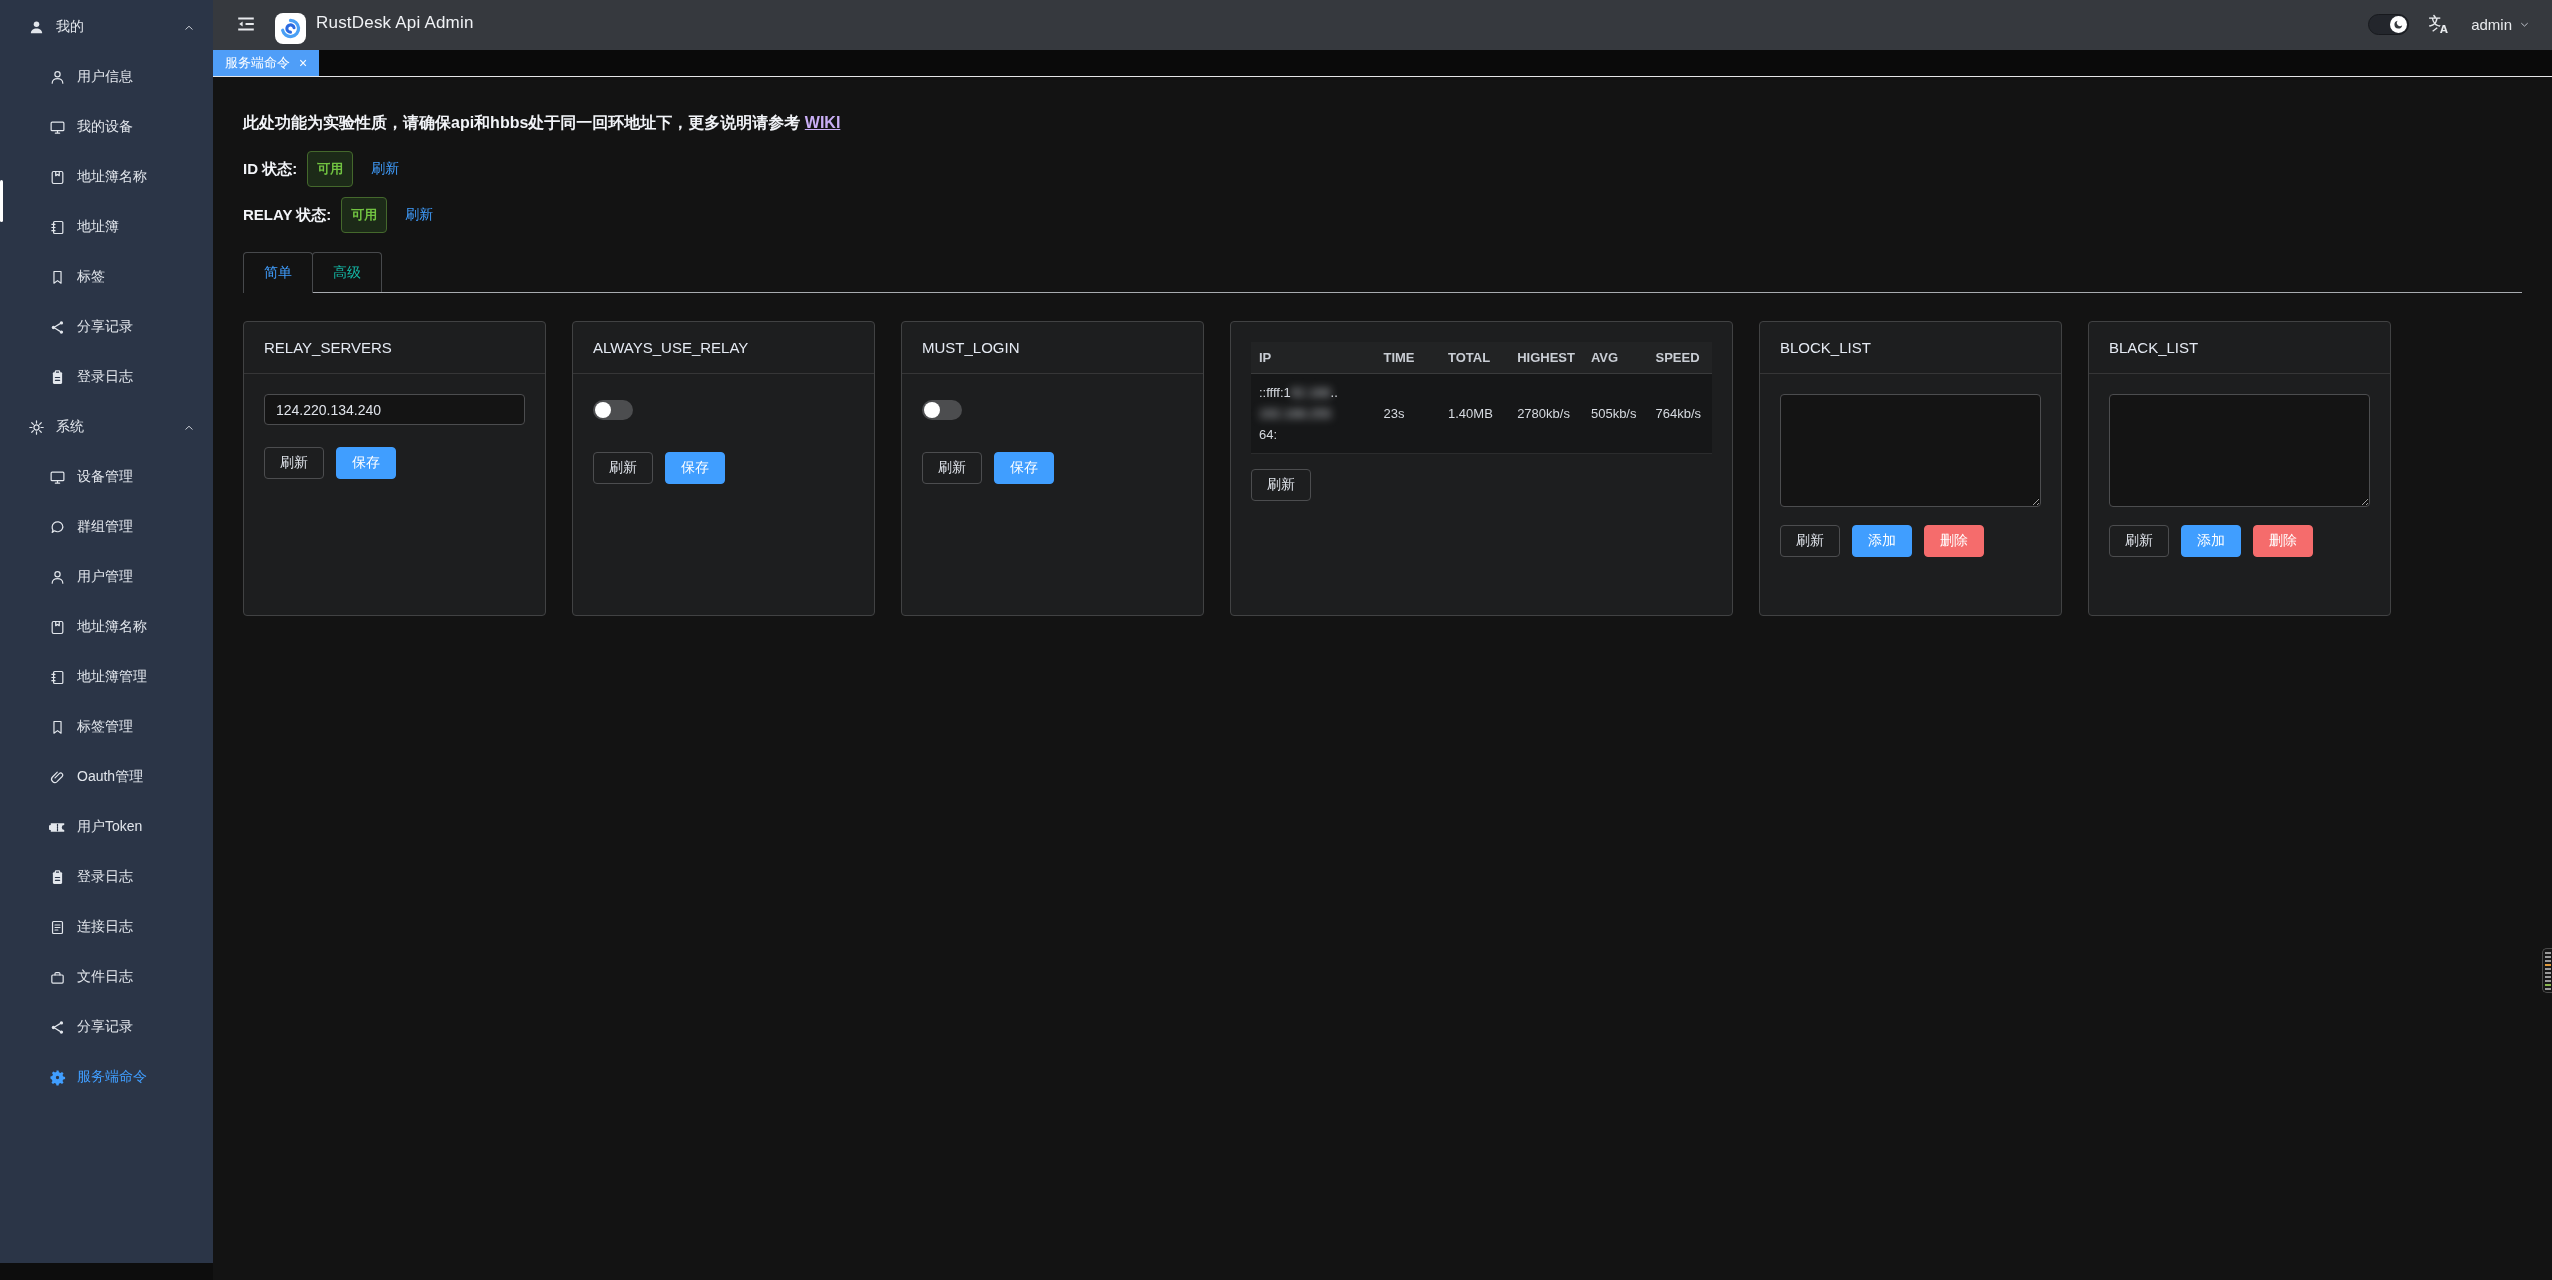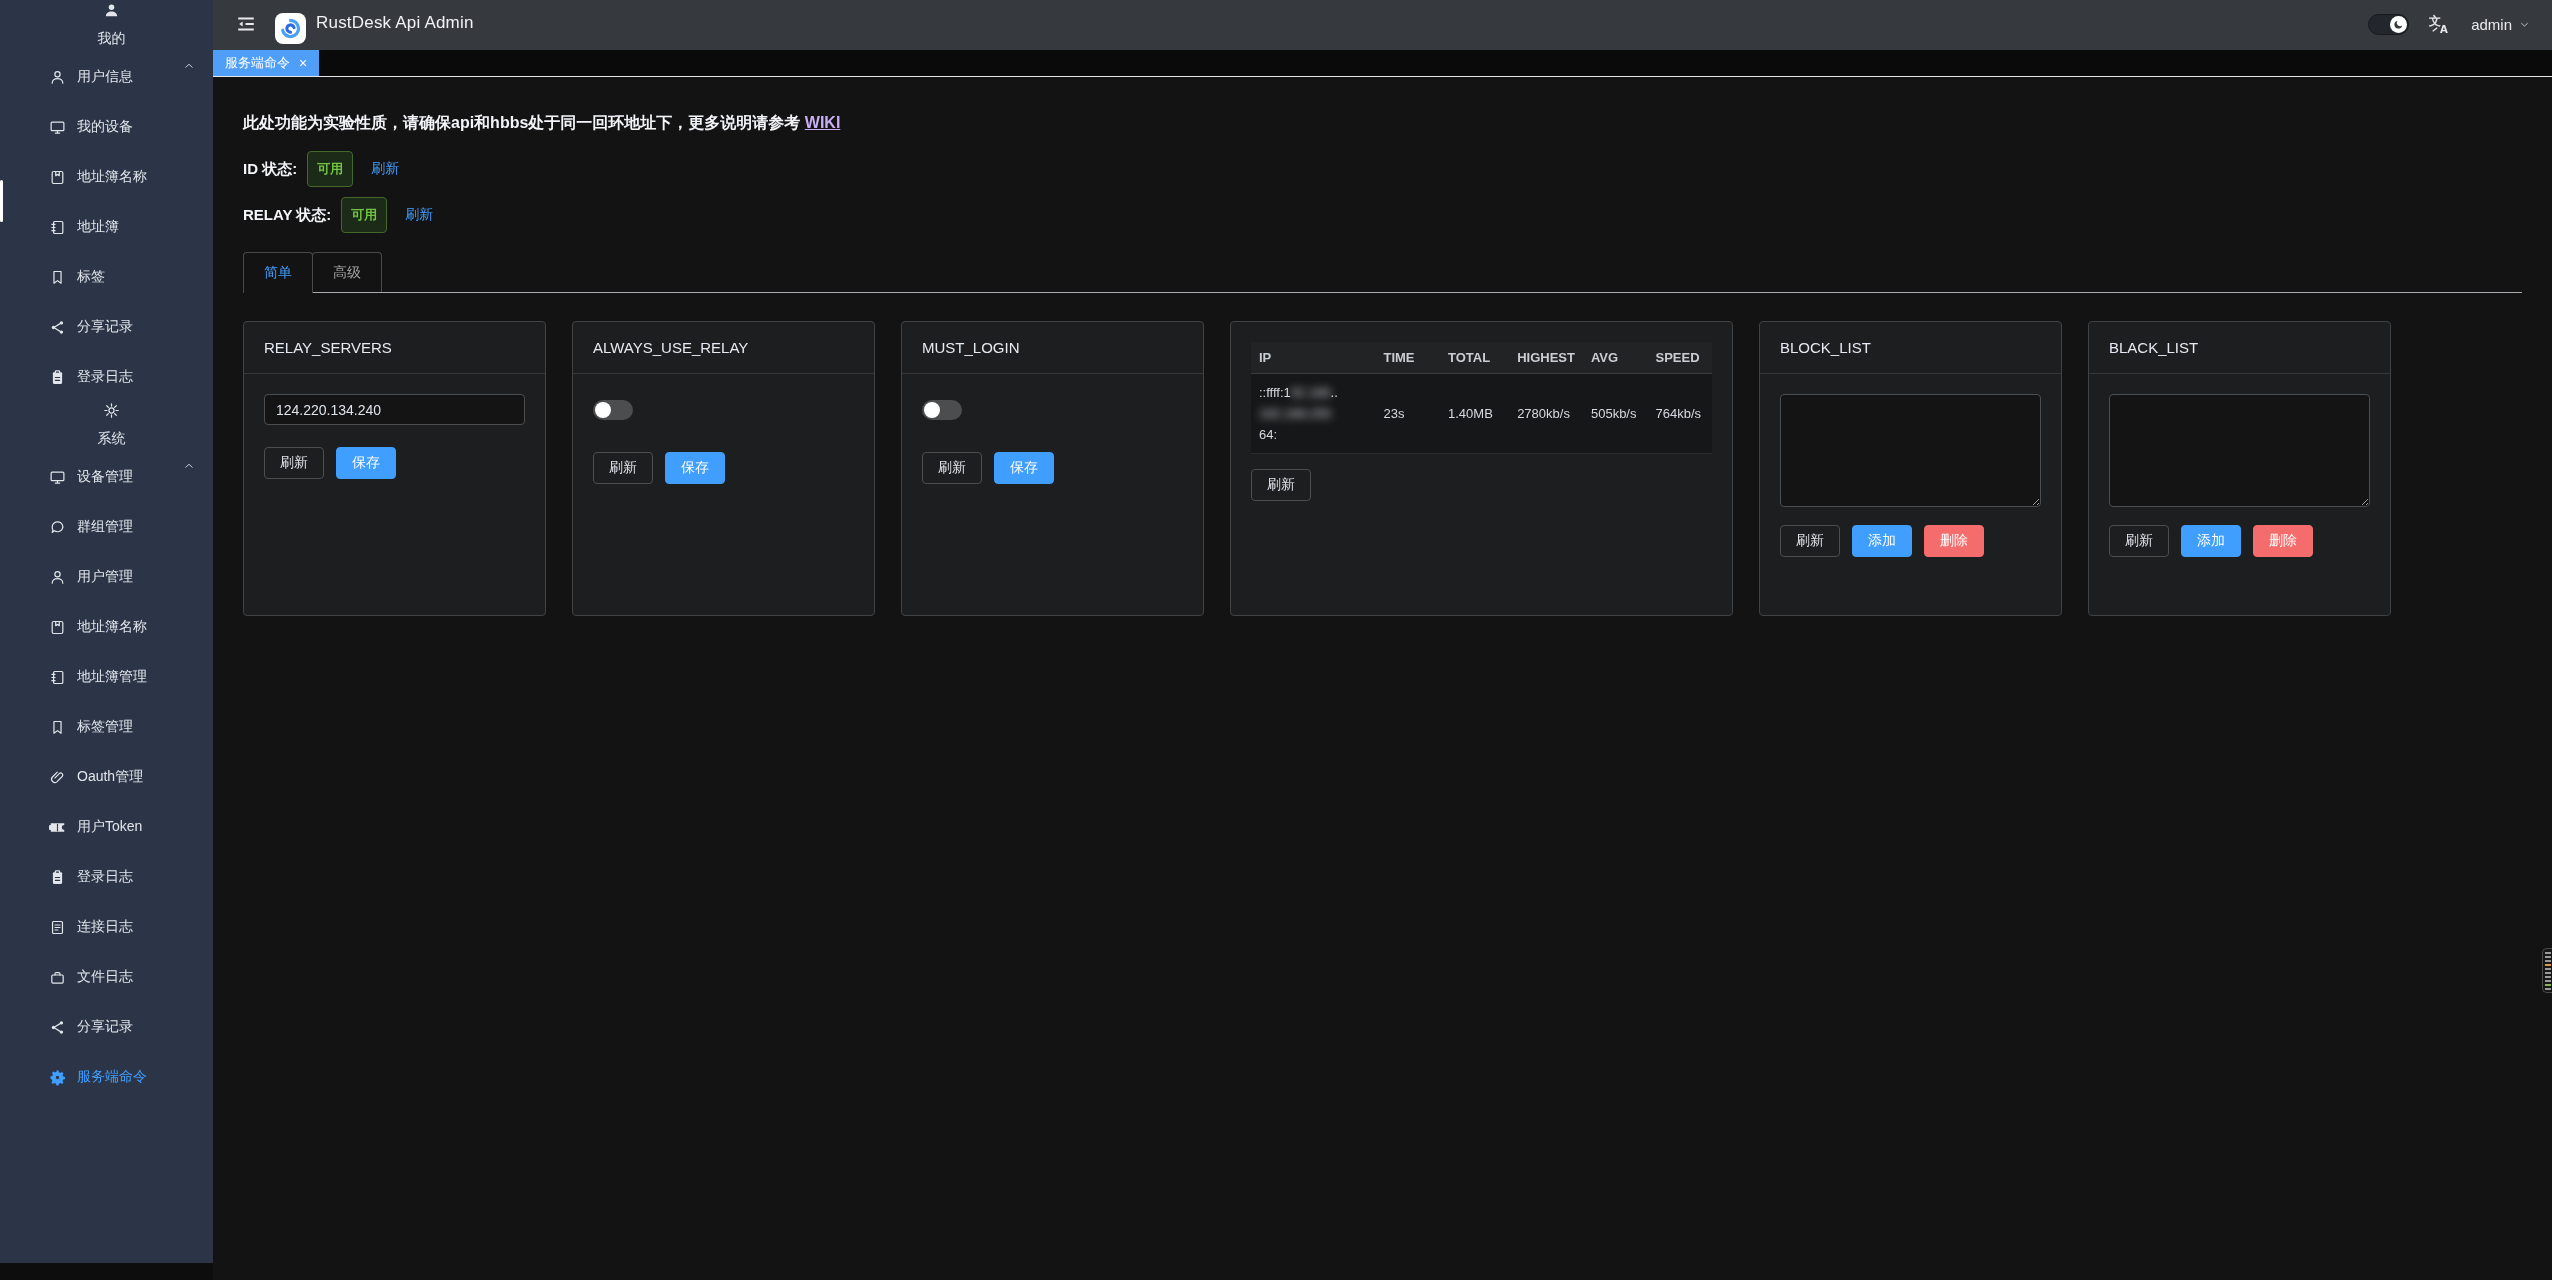--- a/index.html
+++ b/index.html
@@ -5,21 +5,21 @@
   * { margin:0; padding:0; box-sizing:border-box; }
   html,body { width:2552px; height:1280px; overflow:hidden; background:#0d0d0d;
     font-family:"Liberation Sans","DejaVu Sans",sans-serif; }
   .app { display:flex; width:2552px; height:1280px; position:relative; }
 
   
   .side-col { width:213px; background:#0d0d0d; flex:0 0 213px; position:relative; }
   .sidebar { height:1263px; background:#2b3547; padding-top:2px; position:relative; }
   .sgroup, .sitem { height:50px; display:flex; align-items:center; gap:11px;
     font-size:14px; color:#e2e6ec; cursor:pointer; }
-  .sgroup { padding:0 18px 0 28px;flex-direction:column; }
+  .sgroup { padding:0 18px 0 28px; }
   .sitem  { padding:0 8px 0 49px; }
   .sitem.active { color:#409eff; }
   .sitem.active svg { stroke:#409eff; }
   .sitem.active .icn-fill { fill:#409eff; }
   .icn { width:17px; height:17px; display:inline-flex; flex:0 0 17px; }
   .icn svg { width:17px; height:17px; stroke:#e2e6ec; fill:none; stroke-width:1.7;
     stroke-linecap:round; stroke-linejoin:round; }
   .icn svg .icn-fill { fill:#e2e6ec; stroke:none; }
   .sitem.active .icn svg .icn-fill { fill:#409eff; }
   .chev { margin-left:auto; width:12px; height:12px; }
@@ -62,21 +62,21 @@
   .status-row { margin-top:22px; display:flex; align-items:center; height:26px; }
   .status-row + .status-row { margin-top:20px; }
   .status-label { font-size:15px; font-weight:bold; color:#f2f4f8; }
   .tag-success { margin-left:10px; height:36px; padding:0 9px; display:inline-flex;
     align-items:center; font-size:13px; font-weight:bold; color:#71c341;
     background:#1c2a18; border:1px solid #44682c; border-radius:4px; }
   .link { margin-left:18px; font-size:14px; color:#409eff; cursor:pointer; }
 
   .stabs { margin-top:24px; display:flex; align-items:flex-end;
     border-bottom:1px solid #a8abb0; }
-  .stab { height:40px; line-height:38px; padding:0 20px; font-size:14px; color:#a3a3a3;
+  .stab { height:40px; line-height:38px; padding:0 20px; font-size:14px; color:#14b8a6;
     border:1px solid #47494c; border-bottom:none; border-radius:4px 4px 0 0;
     cursor:pointer; position:relative; }
   .stab + .stab { margin-left:-1px; }
   .stab.active { color:#409eff; background:#131313; margin-bottom:-1px; height:41px; }
 
   
   .cards { margin-top:28px; display:flex; gap:26px; align-items:stretch; }
   .card { width:303px; height:295px; background:#1d1e1f; border:1px solid #414243;
     border-radius:4px; overflow:hidden; }
   .card.wide { width:503px; }

